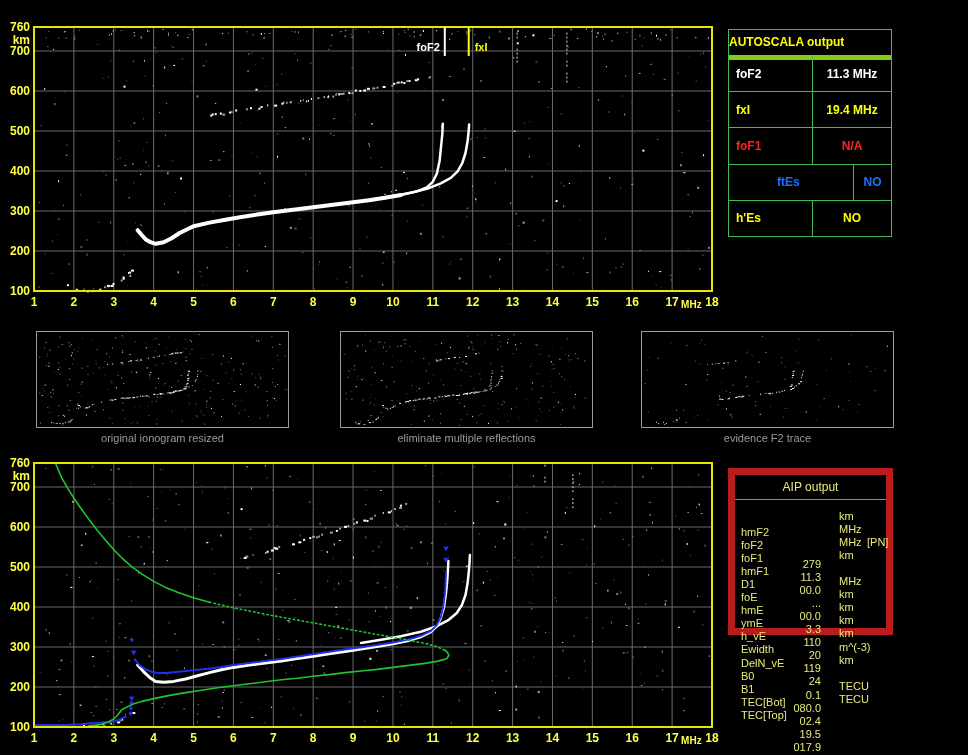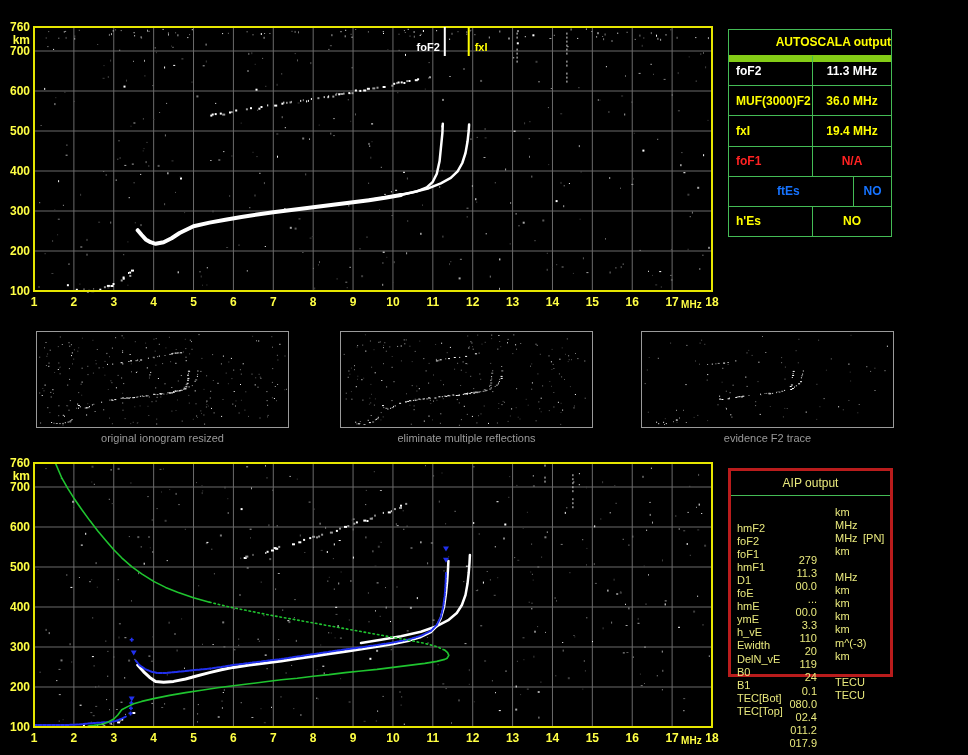--- a/index.html
+++ b/index.html
@@ -6,32 +6,32 @@
   #app{position:relative;width:968px;height:755px;background:#000;overflow:hidden;
        font-family:"Liberation Sans",sans-serif;}
   .title{position:absolute;left:87px;top:2px;color:#ffff00;font-size:13px;font-weight:bold;}
   svg.plot{position:absolute;left:0;}
   #plot-top{top:18px;}
   #plot-bottom{top:455px;}
 
   
   #autoscala-table{position:absolute;left:728px;top:29px;width:164px;height:208px;
        border:1px solid #44bb55;box-sizing:border-box;z-index:3;background:#000;}
-  .as-header{height:25px;line-height:25px;text-align:right;color:#ffff00;
-       font-size:12px;font-weight:bold;border-bottom:7px solid #84cc16;}
+  .as-header{height:25px;line-height:25px;text-align:left;color:#ffff00;
+       font-size:12px;font-weight:bold;border-bottom:5px solid #84cc16;}
   #as-rows{position:absolute;top:26px;bottom:0;left:0;right:0;display:flex;flex-direction:column;}
   .as-row{flex:1;display:flex;font-size:12px;font-weight:bold;align-items:stretch;}
   .as-row + .as-row{border-top:1px solid #44bb55;}
   .as-label{width:84px;border-right:1px solid #44bb55;display:flex;align-items:center;
        padding-left:7px;box-sizing:border-box;}
   .as-value{flex:1;display:flex;align-items:center;justify-content:center;}
 
   
-  #aip-table{position:absolute;left:728px;top:468px;width:165px;height:209px;
-       border:3px solid #b91c1c;box-sizing:border-box;z-index:3;}
+  #aip-table{position:absolute;left:728px;top:468px;width:165px;height:167px;
+       border:7px solid #b91c1c;box-sizing:border-box;z-index:3;}
   .aip-header{height:24px;line-height:24px;text-align:center;color:#e9e97d;
        font-size:12px;border-bottom:1px solid #44bb55;}
   #aip-rows{position:absolute;top:0;left:0;right:0;overflow:visible;}
   .aip-row{position:absolute;left:0;right:0;height:13px;line-height:13px;
        font-size:11px;color:#e9e97d;}
   .aip-label{position:absolute;left:6px;margin-top:16px;}
   .aip-value{position:absolute;left:36px;width:50px;text-align:right;margin-top:48px;}
   .aip-unit{position:absolute;left:104px;}
   .aip-note{position:absolute;left:132px;}
 
@@ -639,24 +639,20 @@
         <text x="474.7176470588235" y="33" text-anchor="start" font-family="&quot;Liberation Sans&quot;,sans-serif" font-size="11" font-weight="bold" fill="#ffff00">fxI</text>
       </g>
     </svg>
 
   <div id="autoscala-table">
     <div class="as-header">AUTOSCALA output</div>
     <div id="as-rows">
         <div class="as-row">
           <div class="as-label" style="color: rgb(255, 255, 255);">foF2</div>
           <div class="as-value" style="color: rgb(255, 255, 255);">11.3 MHz</div>
-        </div>
-        <div class="as-row">
-          <div class="as-label" style="color: rgb(255, 255, 0);">MUF(3000)F2</div>
-          <div class="as-value" style="color: rgb(255, 255, 0);">36.0 MHz</div>
         </div>
         <div class="as-row">
           <div class="as-label" style="color: rgb(255, 255, 0);">fxI</div>
           <div class="as-value" style="color: rgb(255, 255, 0);">19.4 MHz</div>
         </div>
         <div class="as-row">
           <div class="as-label" style="color: rgb(255, 34, 34);">foF1</div>
           <div class="as-value" style="color: rgb(255, 34, 34);">N/A</div>
         </div>
         <div class="as-row">
@@ -2132,21 +2128,21 @@
           <span class="aip-note"></span>
         </div>
         <div class="aip-row" style="top: 191.7px;">
           <span class="aip-label">B1</span>
           <span class="aip-value">02.4</span>
           <span class="aip-unit"></span>
           <span class="aip-note"></span>
         </div>
         <div class="aip-row" style="top: 204.8px;">
           <span class="aip-label">TEC[Bot]</span>
-          <span class="aip-value">011.2</span>
+          <span class="aip-value">19.5</span>
           <span class="aip-unit">TECU</span>
           <span class="aip-note"></span>
         </div>
         <div class="aip-row" style="top: 217.9px;">
           <span class="aip-label">TEC[Top]</span>
           <span class="aip-value">017.9</span>
           <span class="aip-unit">TECU</span>
           <span class="aip-note"></span>
         </div>
       </div>

